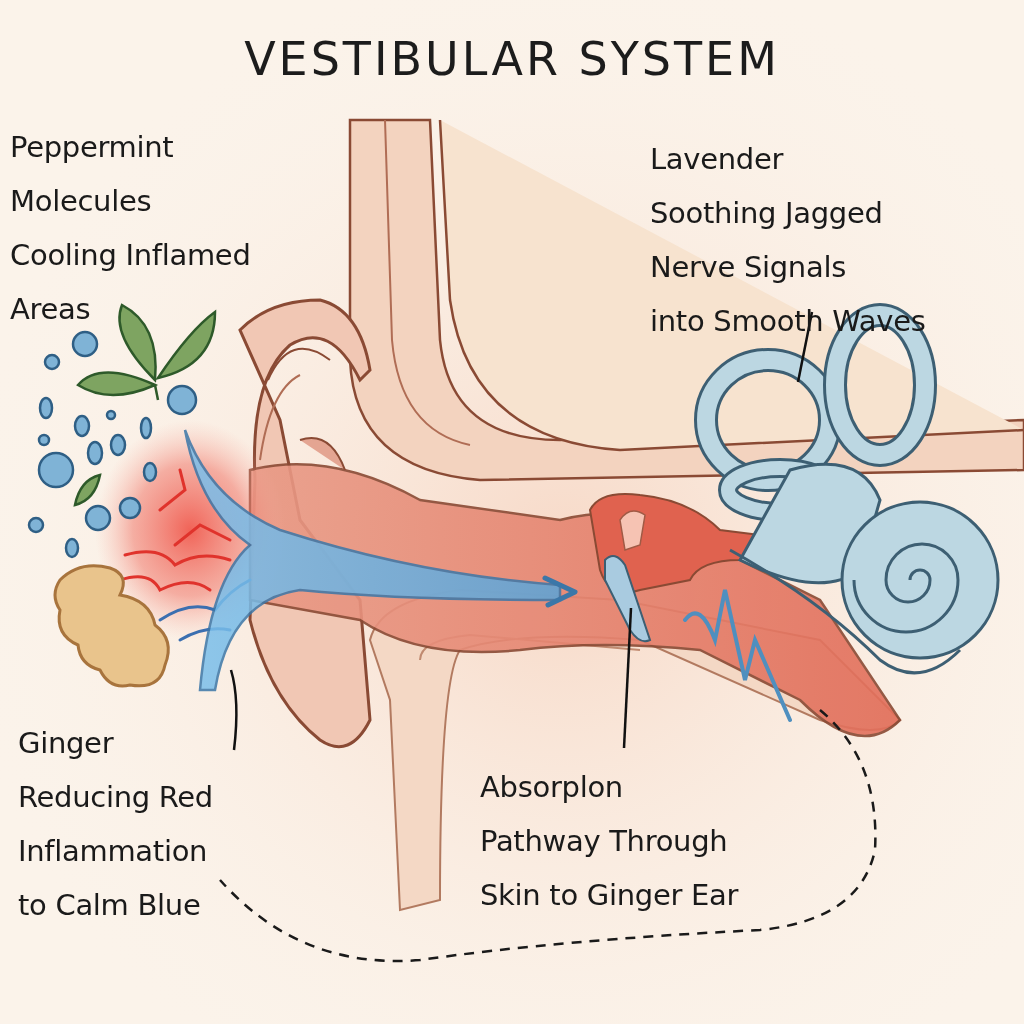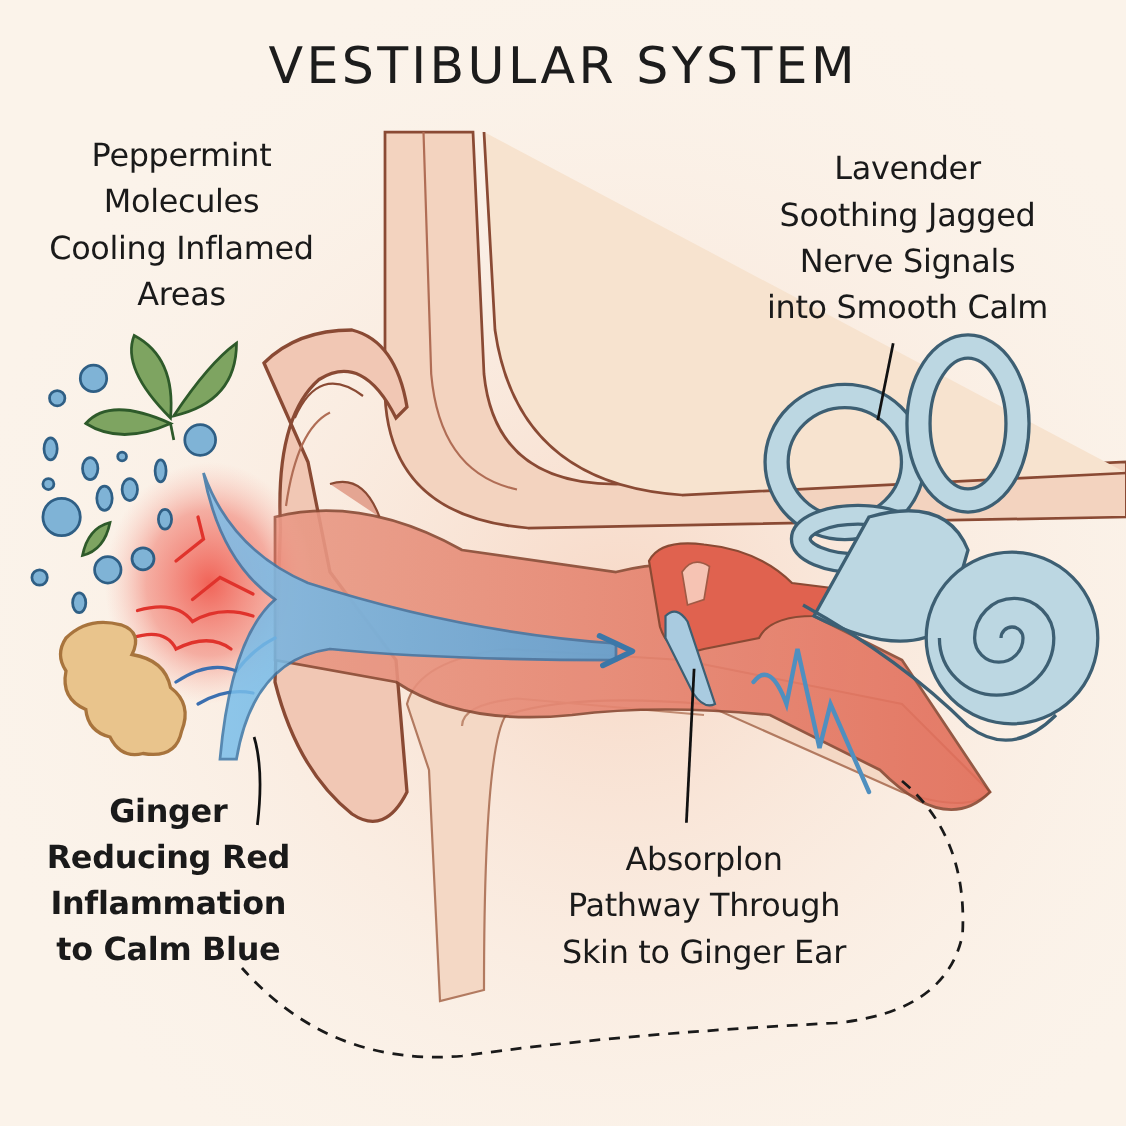--- a/index.html
+++ b/index.html
@@ -9,27 +9,27 @@
     font-family: "DejaVu Sans", "Liberation Sans", sans-serif;
     position: relative;
   }
   #stage { position: absolute; left: 0; top: 0; width: 1024px; height: 808px; }
   .title {
     position: absolute; left: 0; width: 1024px; top: 32px;
     text-align: center; font-size: 46px; letter-spacing: 3px; color: #1c1c1c;
     font-weight: 500;
   }
   .label {
-    position: absolute; text-align: center; color: #1a1a1a;
-    font-size: 29px; line-height: 42px; white-space: pre-line;
+    position: absolute; color: #1a1a1a;
+    font-size: 29px; line-height: 54px; white-space: pre-line;
     font-family: "DejaVu Sans", sans-serif; letter-spacing: -0.3px;
   }
   .lbl-peppermint { left: 10px; width: 310px; top: 120px; }
   .lbl-lavender { left: 650px; width: 350px; top: 132px; }
-  .lbl-ginger { left: 18px; width: 270px; top: 716px; font-weight: bold; }
+  .lbl-ginger { left: 18px; width: 270px; top: 716px; }
   .lbl-absorption { left: 480px; width: 320px; top: 760px; }
 </style>
 </head>
 <body>
 
 <div id="stage">
   <svg width="1024" height="1024" viewBox="0 0 1024 1024">
     <defs>
       <radialGradient id="bgglow" cx="0.55" cy="0.55" r="0.6">
         <stop offset="0" stop-color="#f7d8c6"></stop>
@@ -143,21 +143,21 @@
   </svg>
 
   <div class="title">VESTIBULAR SYSTEM</div>
   <div class="label lbl-peppermint">Peppermint
 Molecules
 Cooling Inflamed
 Areas</div>
   <div class="label lbl-lavender">Lavender
 Soothing Jagged
 Nerve Signals
-into Smooth Calm</div>
+into Smooth Waves</div>
   <div class="label lbl-ginger">Ginger
 Reducing Red
 Inflammation
 to Calm Blue</div>
   <div class="label lbl-absorption">Absorplon
 Pathway Through
 Skin to Ginger Ear</div>
 </div>
 
 </body></html>

